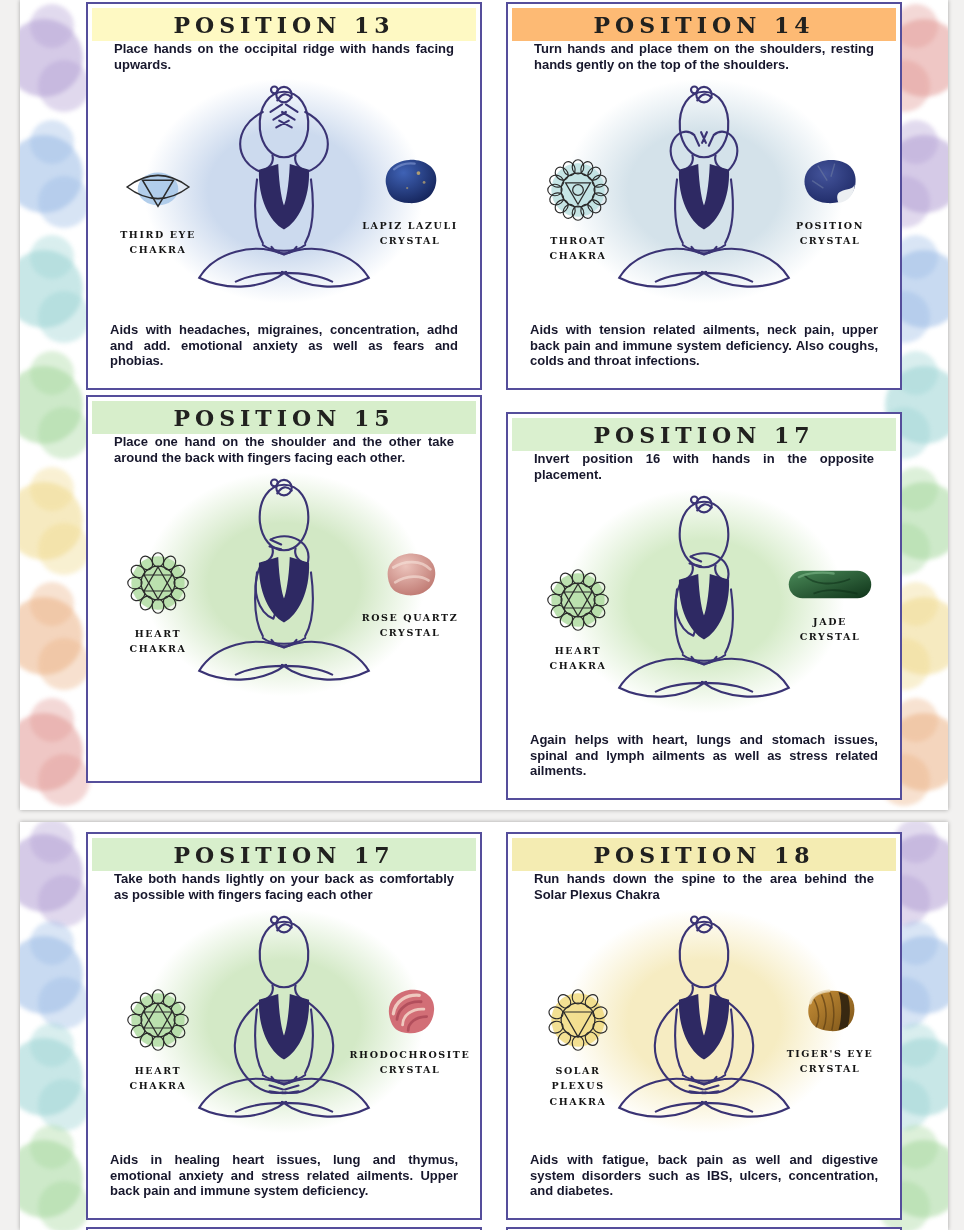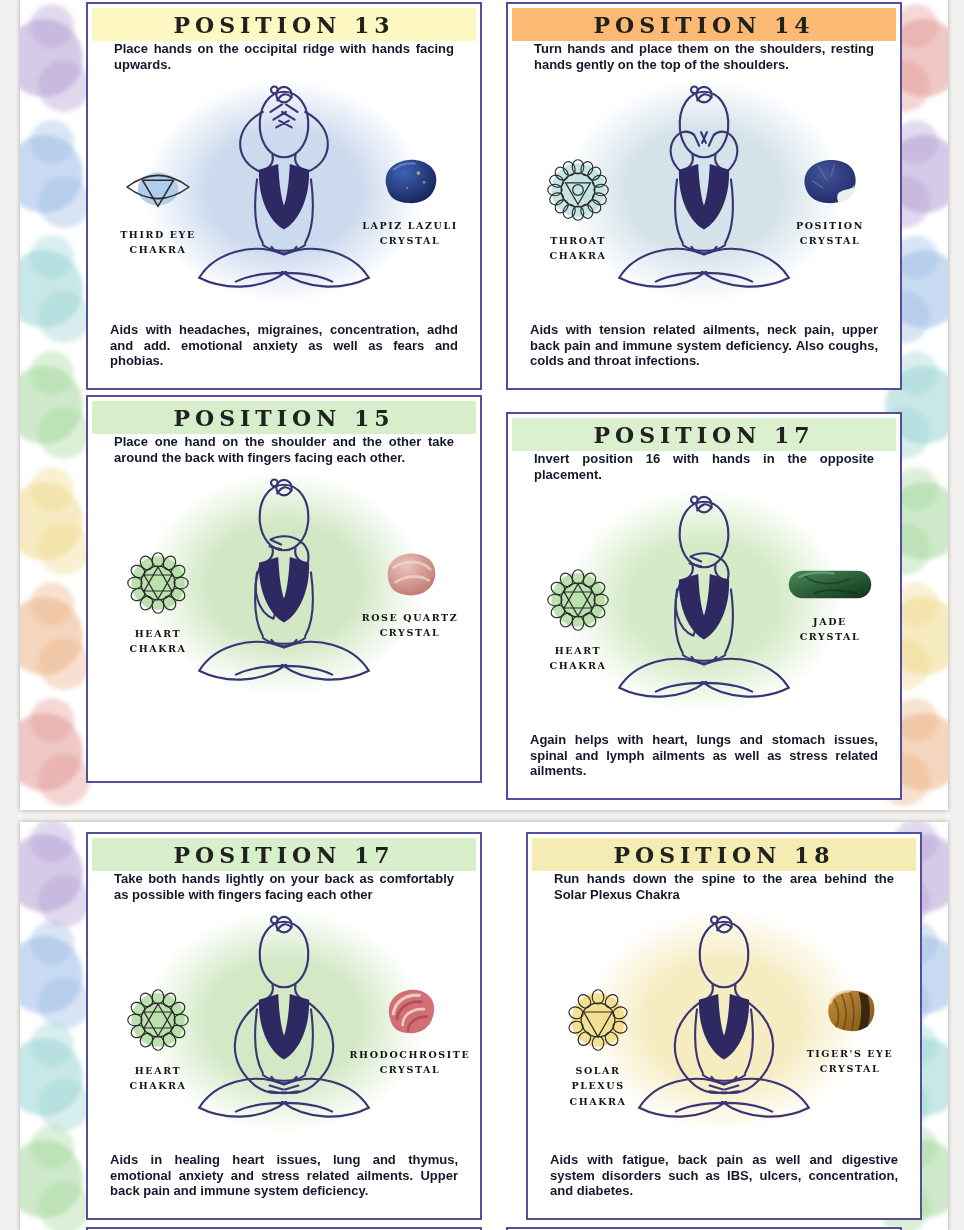--- a/index.html
+++ b/index.html
@@ -8,21 +8,21 @@
   .page{position:relative;margin-left:20px;width:928px;background:#fff;box-shadow:0 0 4px rgba(70,70,70,.45);overflow:hidden;}
   .page1{height:810px;}
   .page-gap{height:12px;}
   .page2{height:408px;}
   .edge{position:absolute;top:0;bottom:0;width:96px;pointer-events:none;}
   .edge.left{left:0}.edge.right{right:0}
   .blob{position:absolute;border-radius:50%;filter:blur(2px);}
   .card{position:absolute;width:396px;height:388px;background:#fff;border:2px solid #554e9b;box-sizing:border-box;padding:4px;}
   .pos-a{left:66px;top:2px}.pos-b{left:486px;top:2px}
   .pos-c{left:66px;top:395px}.pos-d{left:486px;top:412px}
-  .pos-e{left:66px;top:10px}.pos-f{left:506px;top:10px}
+  .pos-e{left:66px;top:10px}.pos-f{left:486px;top:10px}
   .card-sliver{position:absolute;width:396px;height:14px;background:#fff;border:2px solid #554e9b;box-sizing:border-box;}
   .pos-g{left:66px;top:405px}.pos-h{left:486px;top:405px}
   .card-header{height:33px;display:flex;align-items:center;justify-content:center;
     font-family:"DejaVu Serif","Liberation Serif",serif;font-weight:700;font-size:22px;
     letter-spacing:5px;color:#21211f;}
   .instruction{margin:0 22px 0;text-align:justify;font-size:13px;font-weight:700;line-height:1.2;color:#17172c;}
   .figure-area{position:relative;height:236px;margin-top:2px;}
   .aura{position:absolute;left:50%;top:0;transform:translateX(-50%);width:292px;height:234px;}
   .person-slot{position:absolute;left:50%;top:2px;transform:translateX(-50%);}
   .side-col{position:absolute;display:flex;flex-direction:column;align-items:center;gap:7px;}

